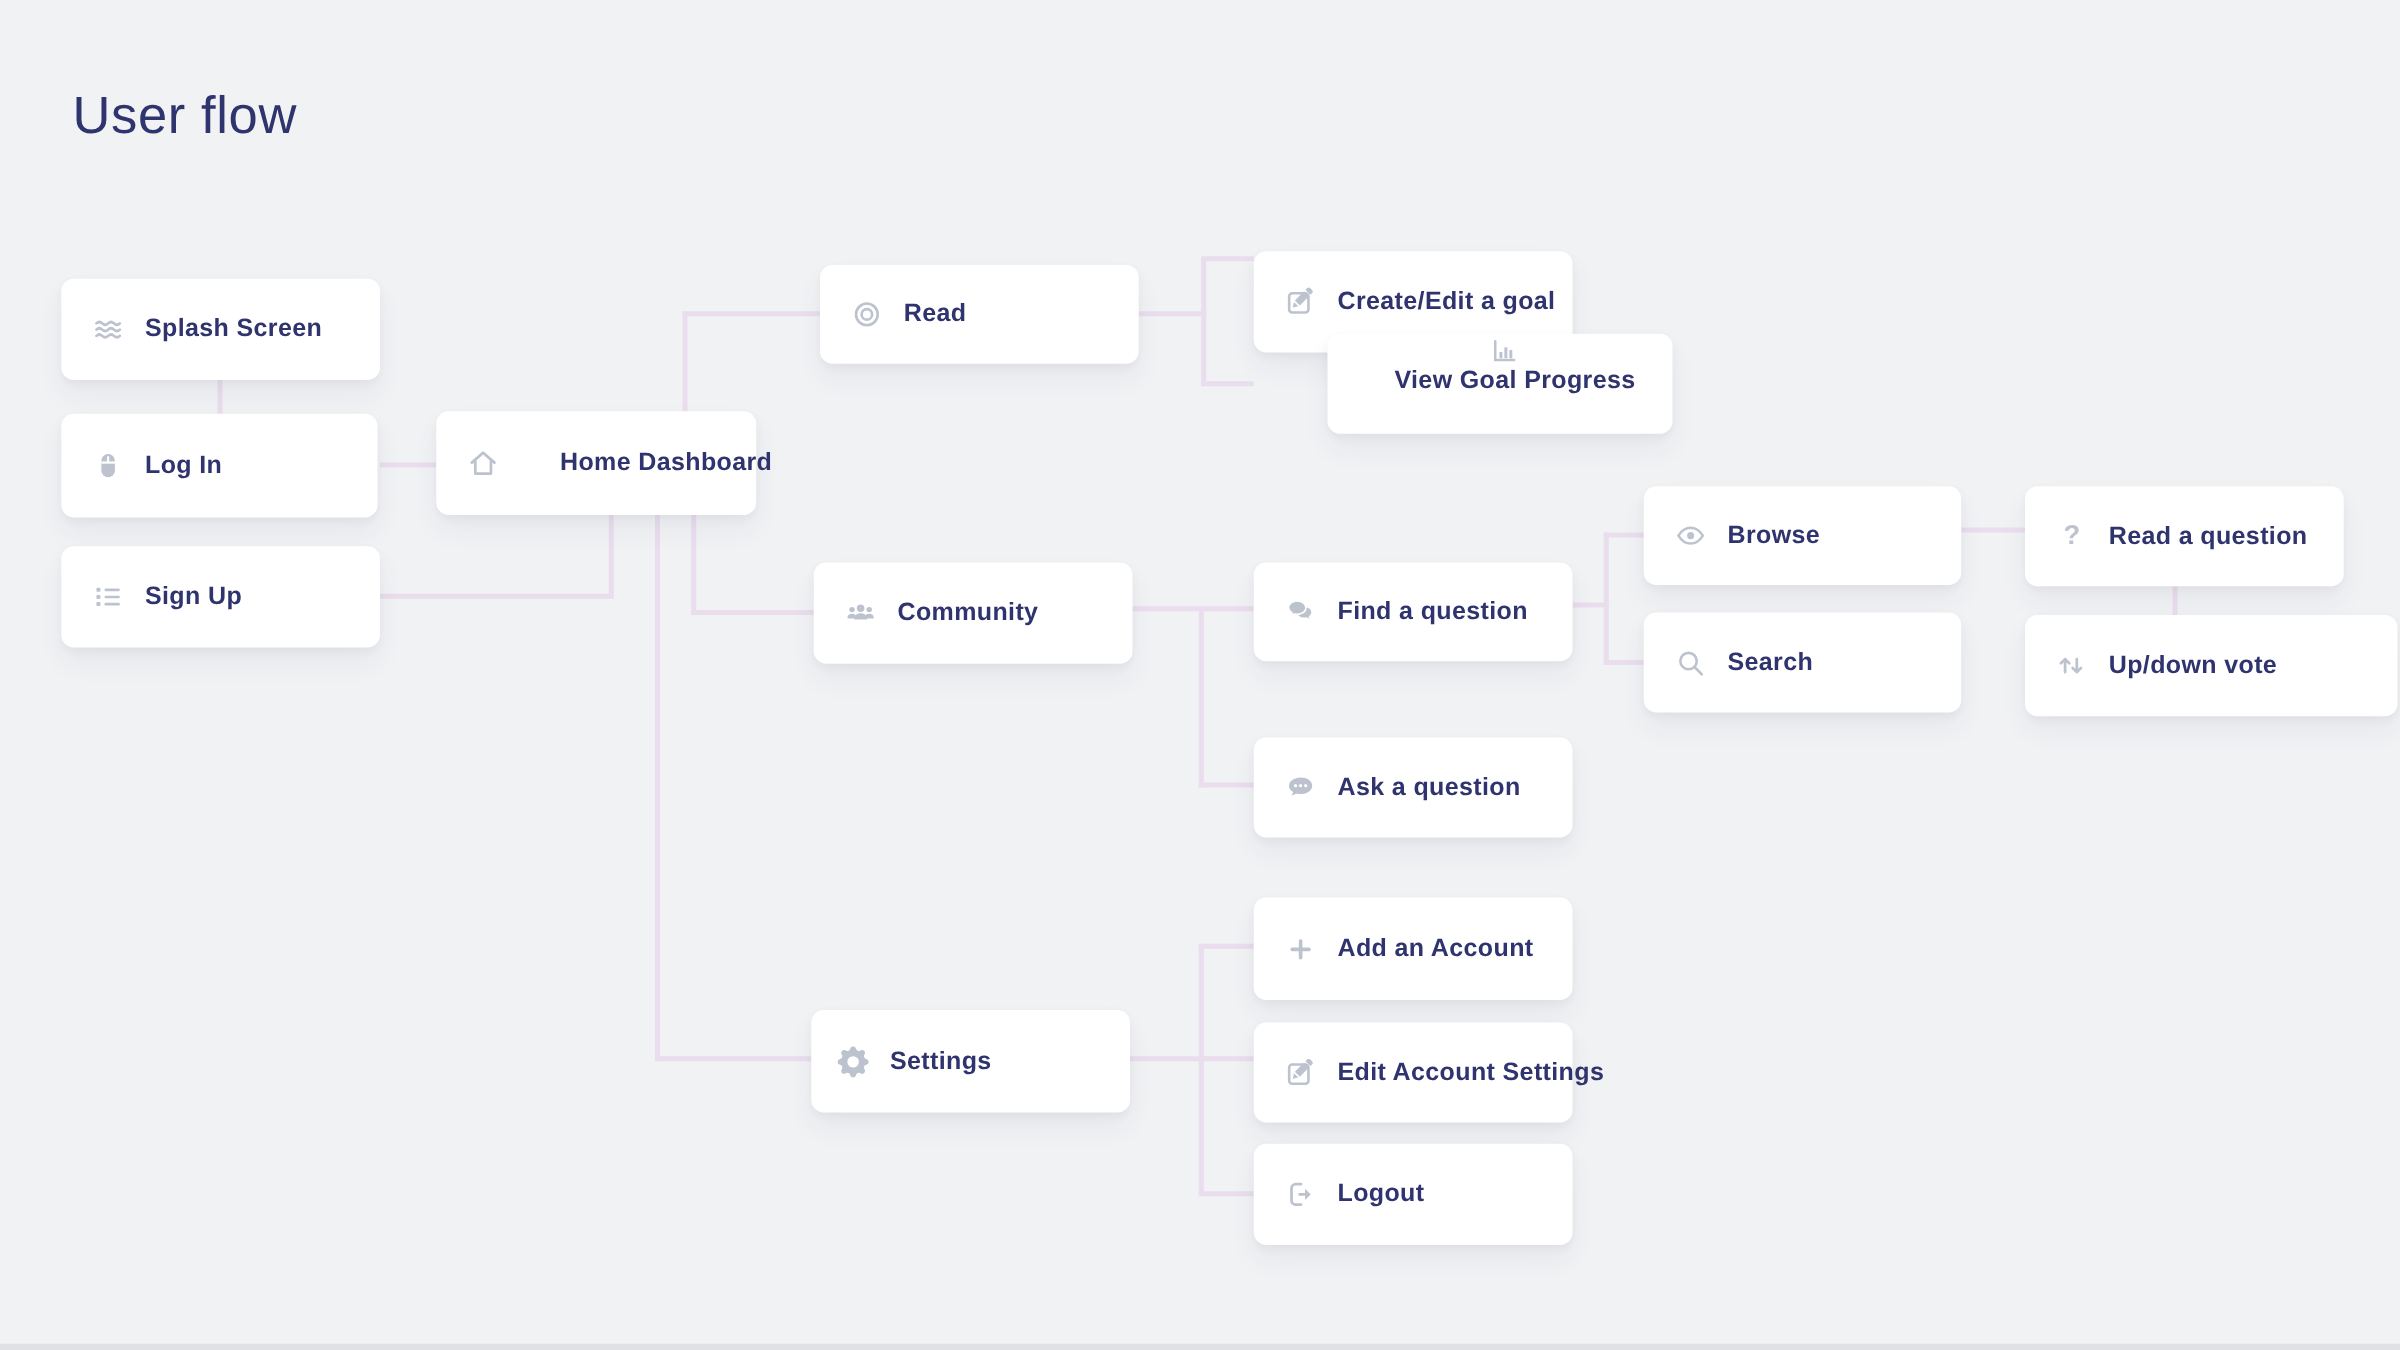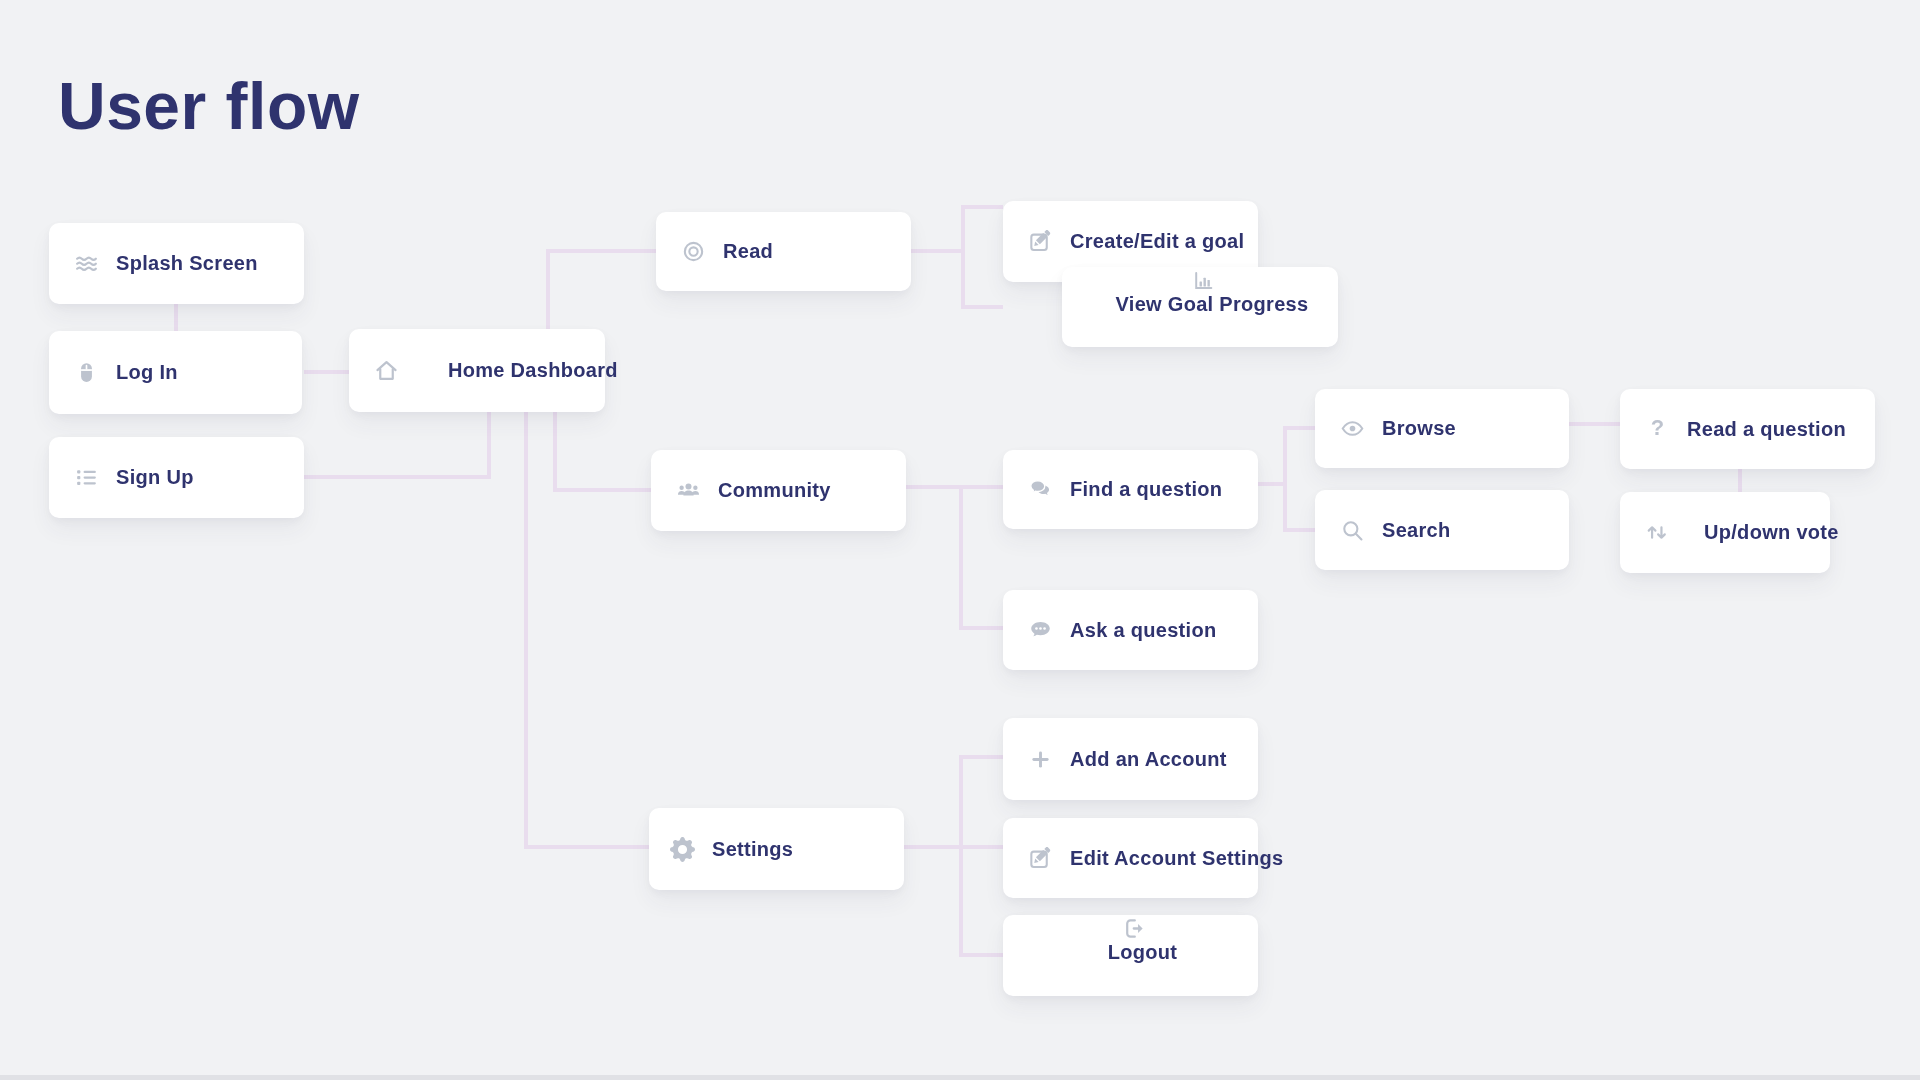--- a/index.html
+++ b/index.html
@@ -11,21 +11,21 @@
     --edge:#e0e1e5;
   }
   html,body{margin:0;padding:0;background:var(--bg);}
   .canvas{
     position:relative;width:1920px;height:1080px;overflow:hidden;
     background:var(--bg);
     font-family:"Liberation Sans",sans-serif;
   }
   .title{
     position:absolute;left:58px;top:68px;margin:0;
-    font-size:66px;font-weight:700;color:var(--text);letter-spacing:.5px;
+    font-size:42px;font-weight:400;color:var(--text);letter-spacing:.5px;
   }
   .connector{position:absolute;background:var(--connector);}
   .card{
     position:absolute;background:var(--card);border-radius:10px;
     box-shadow:0 12px 22px rgba(50,50,93,.055),0 3px 8px rgba(30,30,60,.04);
     display:flex;align-items:center;padding-left:24px;box-sizing:border-box;
     cursor:default;
   }
   .card .icon{
     width:26px;height:26px;flex:0 0 26px;margin-right:17px;
@@ -184,21 +184,21 @@
         <span class="label">Search</span>
       </div>
       <div class="card" style="left: 1620px; top: 389px; width: 255px; height: 80px;">
         <span class="icon">
           <svg viewBox="0 0 24 24">
             <text x="12" y="17.5" text-anchor="middle" font-size="21" font-weight="bold" fill="currentColor" font-family="Liberation Sans, sans-serif">?</text>
           </svg>
         </span>
         <span class="label">Read a question</span>
       </div>
-      <div class="card" style="left: 1620px; top: 492px; width: 210px; height: 81px; gap: 17px;">
+      <div class="card" style="left: 1620px; top: 492px; width: 298px; height: 81px;">
         <span class="icon">
           <svg viewBox="0 0 24 24" fill="none" stroke="currentColor" stroke-width="2.1" stroke-linecap="round" stroke-linejoin="round">
             <path d="M6.8 17V7M3.6 10.2 6.8 7l3.2 3.2"></path>
             <path d="M15.8 7v10M12.6 13.8l3.2 3.2 3.2-3.2"></path>
           </svg>
         </span>
         <span class="label">Up/down vote</span>
       </div>
       <div class="card" style="left: 1003px; top: 590px; width: 255px; height: 80px;">
         <span class="icon">
@@ -230,21 +230,21 @@
       </div>
       <div class="card" style="left: 1003px; top: 818px; width: 255px; height: 80px;">
         <span class="icon">
           <svg viewBox="0 0 24 24">
             <rect x="3.2" y="5.4" width="14.8" height="14.8" rx="2.4" fill="none" stroke="currentColor" stroke-width="2"></rect>
             <path fill="currentColor" d="M20.9 5.2c.6-.6.6-1.6 0-2.2l-1.6-1.6c-.6-.6-1.6-.6-2.2 0l-1.4 1.4 3.8 3.8 1.4-1.4zM14.6 3.9 7.6 10.9l3.8 3.8 7-7-3.8-3.8zM6.9 12.1 6 16.3l4.2-.9-3.3-3.3z"></path>
           </svg>
         </span>
         <span class="label">Edit Account Settings</span>
       </div>
-      <div class="card" style="left: 1003px; top: 915px; width: 255px; height: 81px; flex-direction: column;">
+      <div class="card" style="left: 1003px; top: 915px; width: 255px; height: 81px;">
         <span class="icon">
           <svg viewBox="0 0 24 24">
             <path d="M12.3 4.2H8.1A3.1 3.1 0 0 0 5 7.3v9.4a3.1 3.1 0 0 0 3.1 3.1h4.2" fill="none" stroke="currentColor" stroke-width="2.1" stroke-linecap="round"></path>
             <path d="M15.4 7.7 19.8 12l-4.4 4.3z" fill="currentColor"></path>
             <rect x="10.2" y="10.9" width="6.6" height="2.2" rx="1.1" fill="currentColor"></rect>
           </svg>
         </span>
         <span class="label">Logout</span>
       </div>
     </div>

